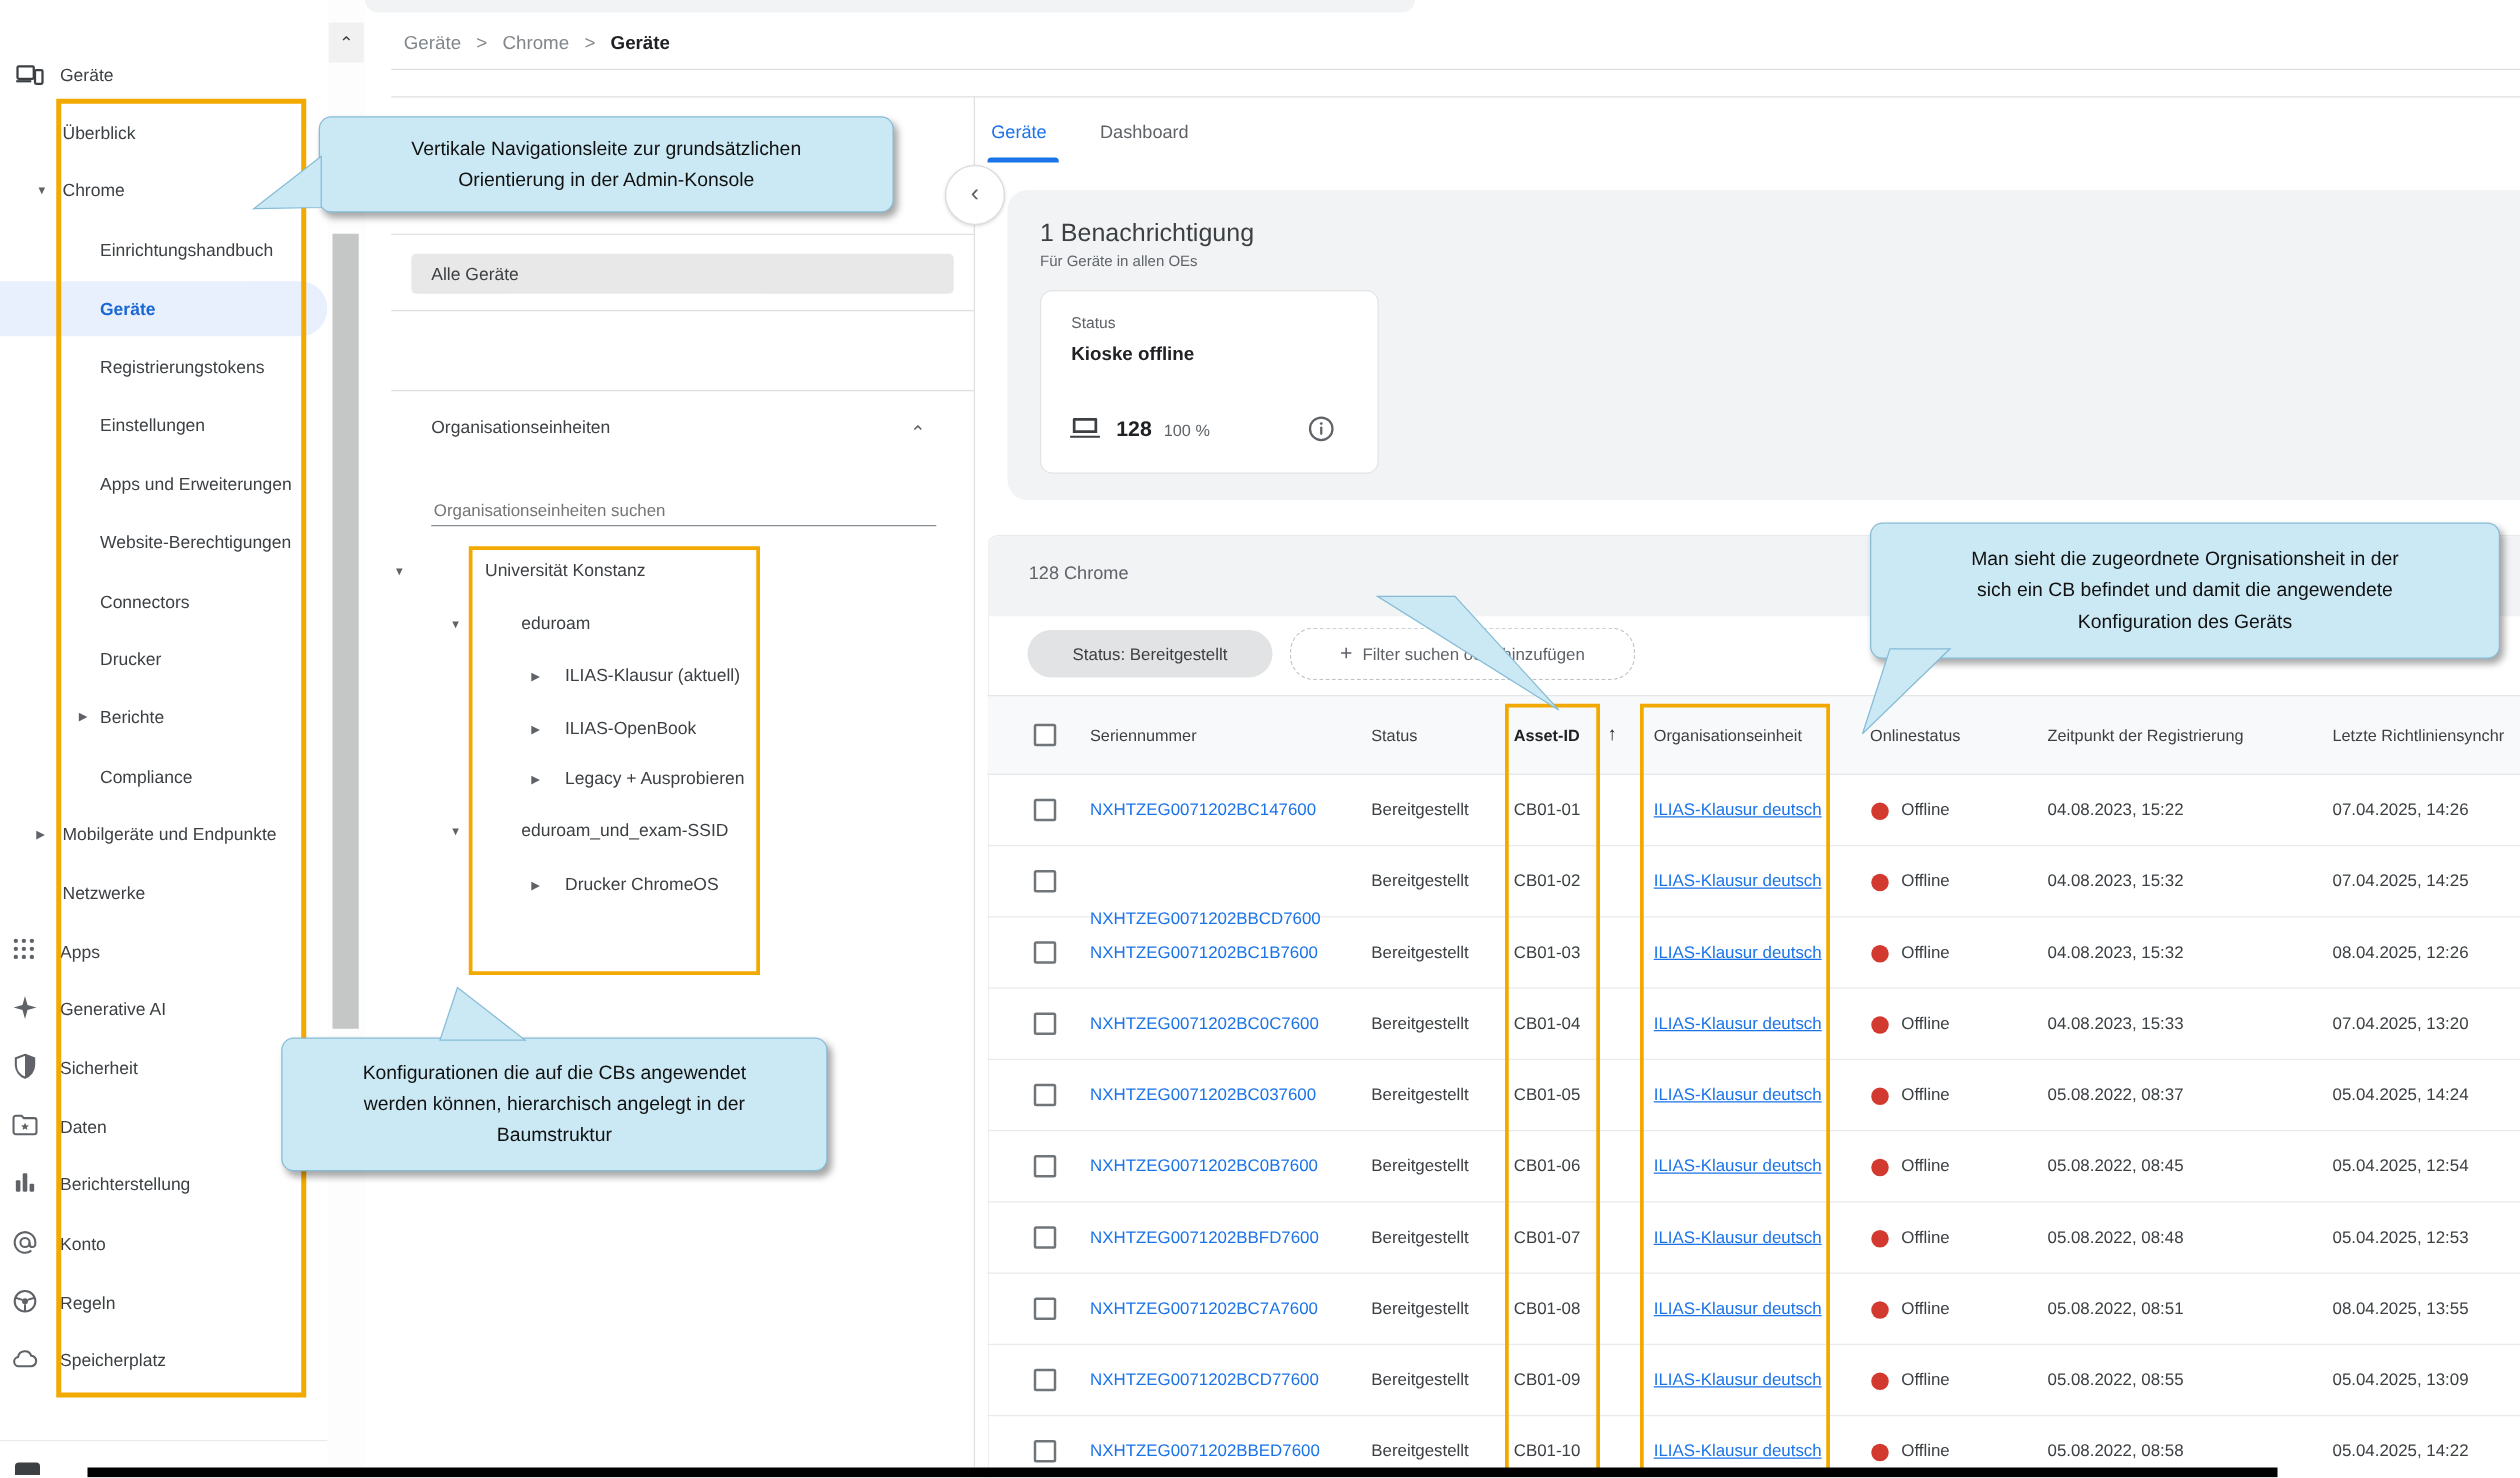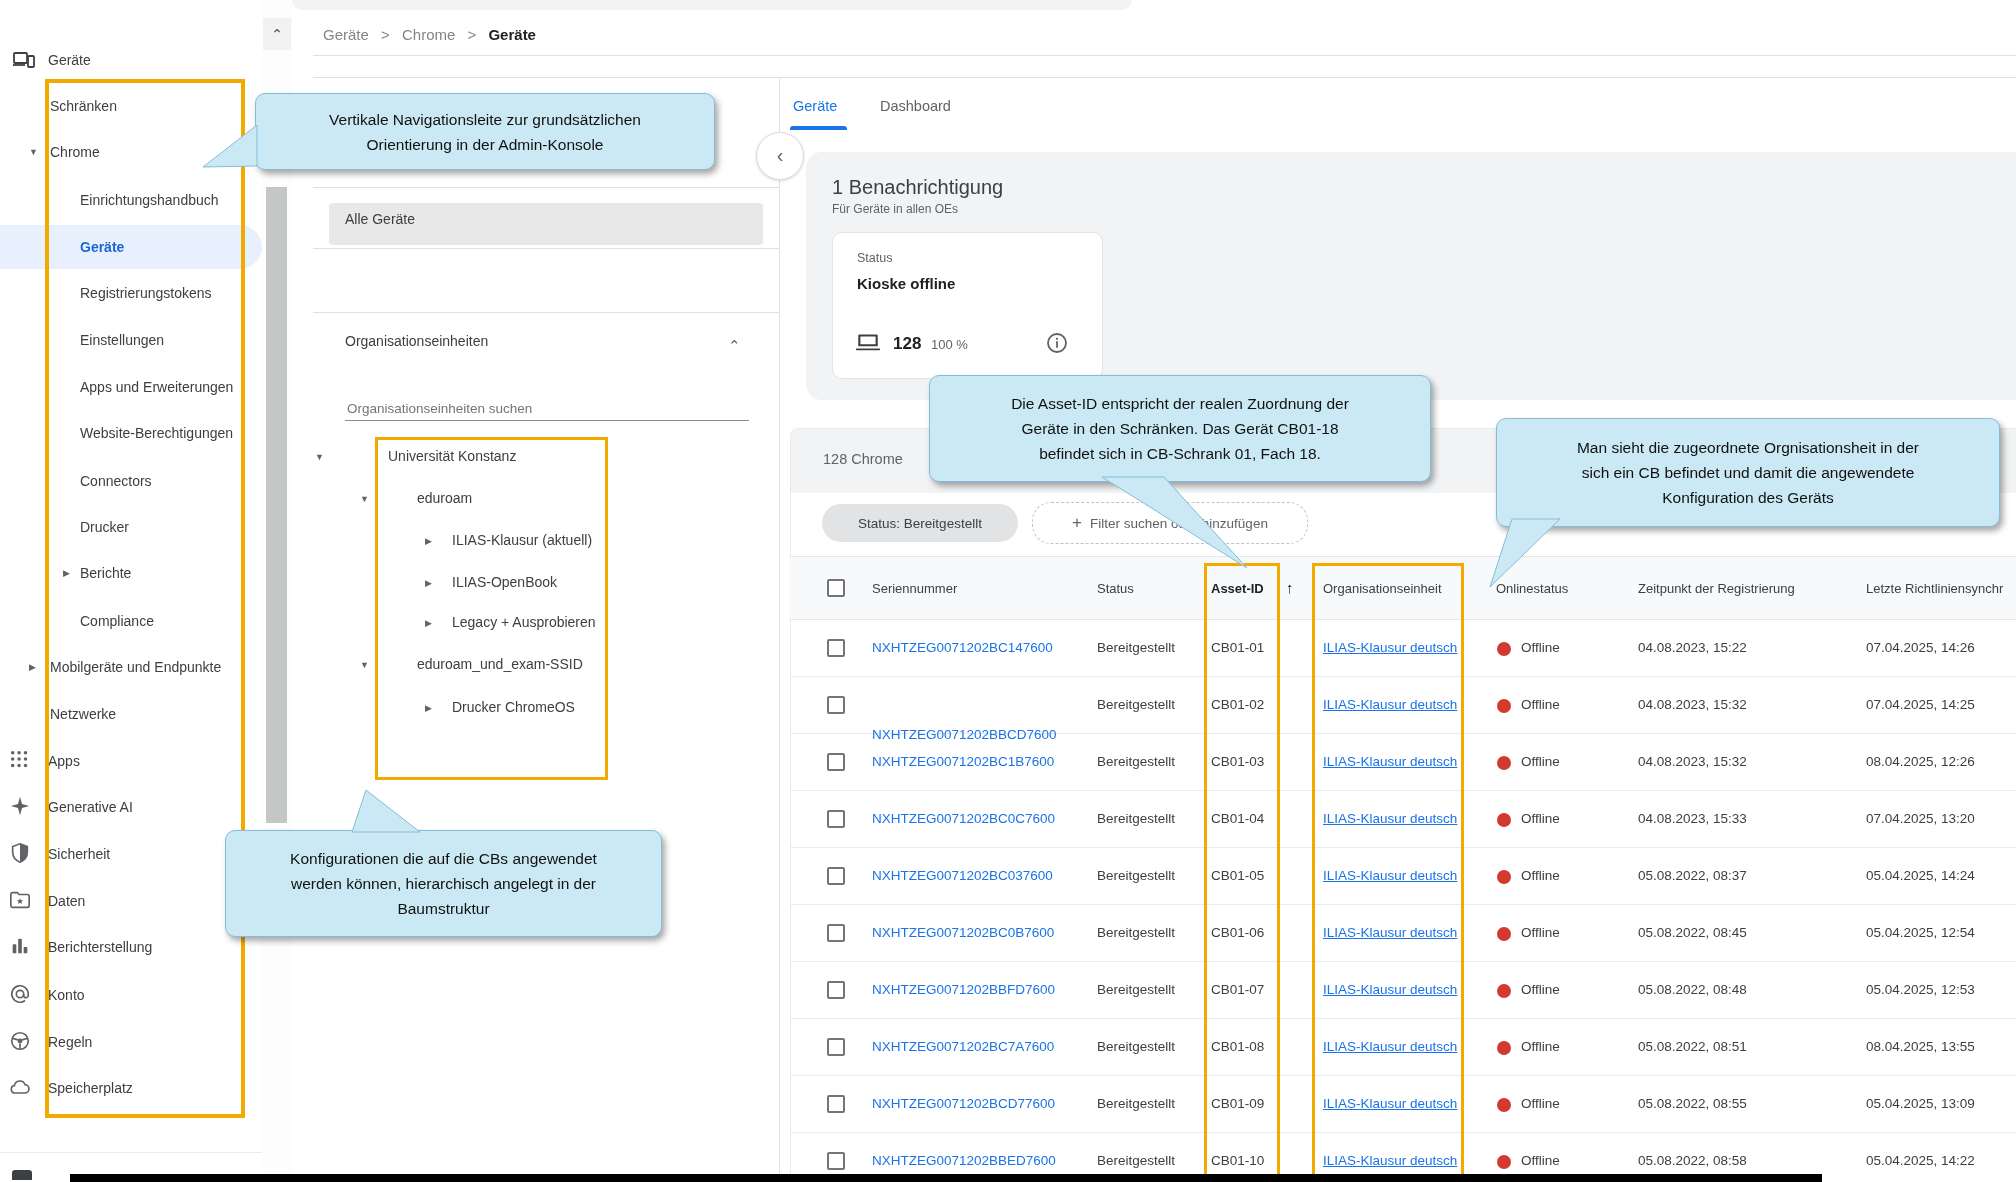--- a/index.html
+++ b/index.html
@@ -49,21 +49,21 @@
   <div id="sidebar">
     <div class="sel-pill"></div>
     <span class="side-icon" id="root-icon" style="left:12px;top:48px;color:#3c4043;">
         <svg viewBox="0 0 24 24" width="24" height="24" fill="none" stroke="currentColor" stroke-width="1.8">
           <rect x="2" y="5" width="13" height="10" rx="1"></rect>
           <path d="M1 17h12"></path>
           <rect x="16" y="8" width="6" height="11" rx="1"></rect>
         </svg>
       </span>
     <div class="side-item" style="left:48px;top:52px;">Geräte</div>
-  <div class="side-item" style="left: 50px; top: 98px;">Schränken</div>
+  <div class="side-item" style="left: 50px; top: 98px;">Überblick</div>
       <span class="tri" style="left: 29px; top: 147px;">▼</span>
       <div class="side-item" style="left: 50px; top: 144px;">Chrome</div>
       <div class="side-item" style="left: 80px; top: 192px;">Einrichtungshandbuch</div>
       <div class="side-item selected" style="left: 80px; top: 239px;">Geräte</div>
       <div class="side-item" style="left: 80px; top: 285px;">Registrierungstokens</div>
       <div class="side-item" style="left: 80px; top: 332px;">Einstellungen</div>
       <div class="side-item" style="left: 80px; top: 379px;">Apps und Erweiterungen</div>
       <div class="side-item" style="left: 80px; top: 425px;">Website-Berechtigungen</div>
       <div class="side-item" style="left: 80px; top: 473px;">Connectors</div>
       <div class="side-item" style="left: 80px; top: 519px;">Drucker</div>
@@ -140,21 +140,21 @@
   <div class="ybox" style="left:45px;top:79px;width:200px;height:1039px;"></div>
   <div class="hline" style="left:0;top:1152px;width:262px;background:#e8eaed;"></div>
   <div class="abs" style="left:12px;top:1170px;width:20px;height:10px;background:#3c4043;border-radius:3px 3px 0 0;"></div>
 
   <div class="abs" style="left:262px;top:0;width:30px;height:1182px;background:#fdfdfd;">
     <div class="abs" style="left:1px;top:18px;width:28px;height:32px;background:#f1f1f1;color:#404040;font-size:14px;text-align:center;line-height:32px;">⌃</div>
     <div class="abs" style="left:4px;top:187px;width:21px;height:636px;background:#c4c7c5;"></div>
   </div>
 
   <div class="hline" style="left:313px;top:187px;width:466px;"></div>
-  <div class="abs" style="left:329px;top:203px;width:434px;height:42px;background:#e8e8e8;border-radius:4px;">
+  <div class="abs" style="left:329px;top:203px;width:434px;height:32px;background:#e8e8e8;border-radius:4px;">
     <span class="txt" style="left:16px;top:8px;font-size:14px;color:#3c4043;">Alle Geräte</span>
   </div>
   <div class="hline" style="left:313px;top:248px;width:466px;"></div>
   <div class="hline" style="left:313px;top:312px;width:466px;"></div>
   <div class="abs" style="left:313px;top:313px;width:466px;height:56px;">
     <span class="txt" style="left:32px;top:20px;font-size:14px;color:#3c4043;">Organisationseinheiten</span>
     <span class="abs" style="left:415px;top:24px;color:#5f6368;font-size:15px;">⌃</span>
   </div>
   <input style="position: absolute; left: 345px; top: 396px; width: 400px; height: 22px; border-top: none; border-right: none; border-left: none; border-image: initial; outline: none; border-bottom: 1.5px solid rgb(138, 143, 148); font-size: 13.5px; color: rgb(128, 134, 139); font-family: &quot;Liberation Sans&quot;, sans-serif; background: transparent;" placeholder="Organisationseinheiten suchen">
   <div id="tree">
@@ -343,25 +343,20 @@
       </div>
     </div>
 
   <div class="ybox thin" style="left:1204px;top:563px;width:76px;height:615px;"></div>
   <div class="ybox thin" style="left:1312px;top:563px;width:152px;height:615px;"></div>
 
   <div class="callout" id="callout-0" style="left:255px;top:93px;width:458px;height:75px;">
       <div>Vertikale Navigationsleite zur grundsätzlichen</div>
       <div>Orientierung in der Admin-Konsole</div>
     </div>
-  <div class="callout" id="callout-1" style="left:929px;top:375px;width:500px;height:105px;">
-      <div>Die Asset-ID entspricht der realen Zuordnung der</div>
-      <div>Geräte in den Schränken. Das Gerät CB01-18</div>
-      <div>befindet sich in CB-Schrank 01, Fach 18.</div>
-    </div>
   <div class="callout" id="callout-2" style="left:1496px;top:418px;width:502px;height:107px;">
       <div>Man sieht die zugeordnete Orgnisationsheit in der</div>
       <div>sich ein CB befindet und damit die angewendete</div>
       <div>Konfiguration des Geräts</div>
     </div>
   <div class="callout" id="callout-3" style="left:225px;top:830px;width:435px;height:105px;">
       <div>Konfigurationen die auf die CBs angewendet</div>
       <div>werden können, hierarchisch angelegt in der</div>
       <div>Baumstruktur</div>
     </div>

